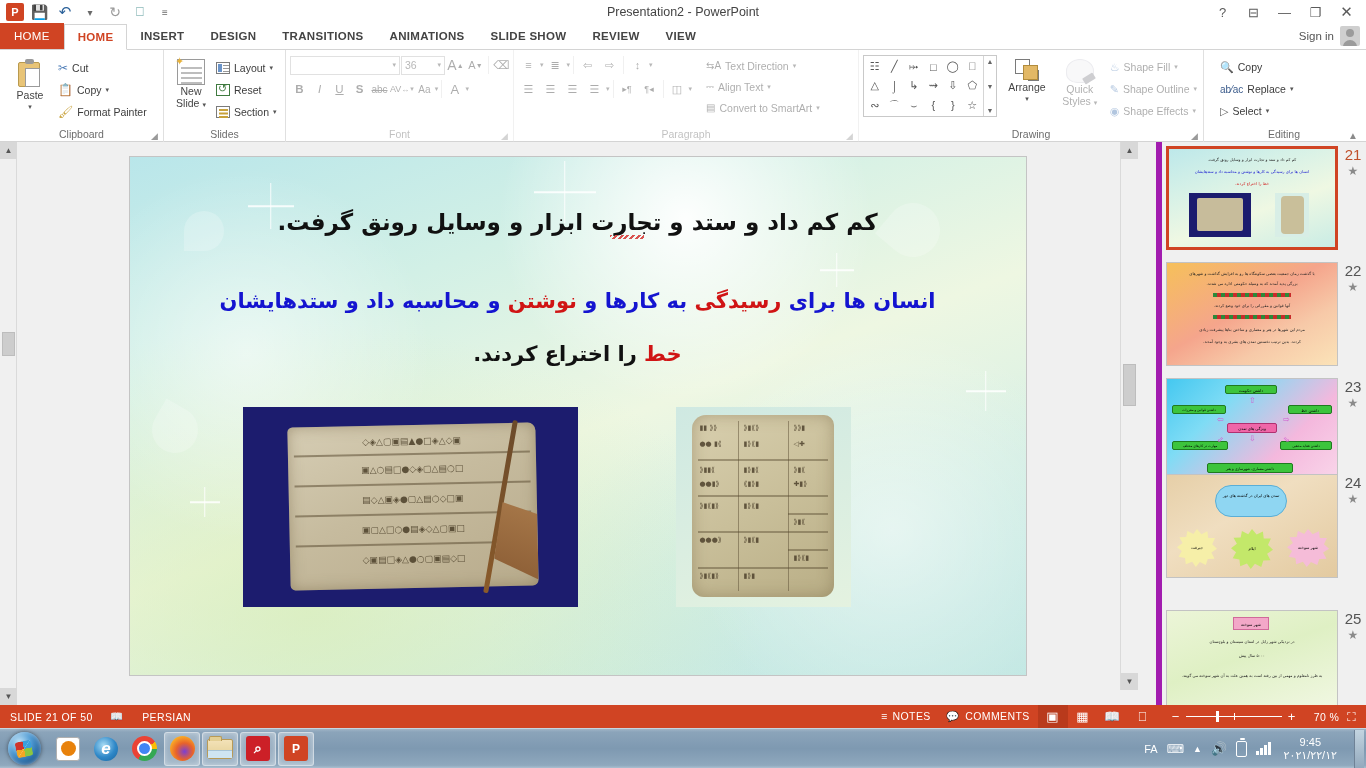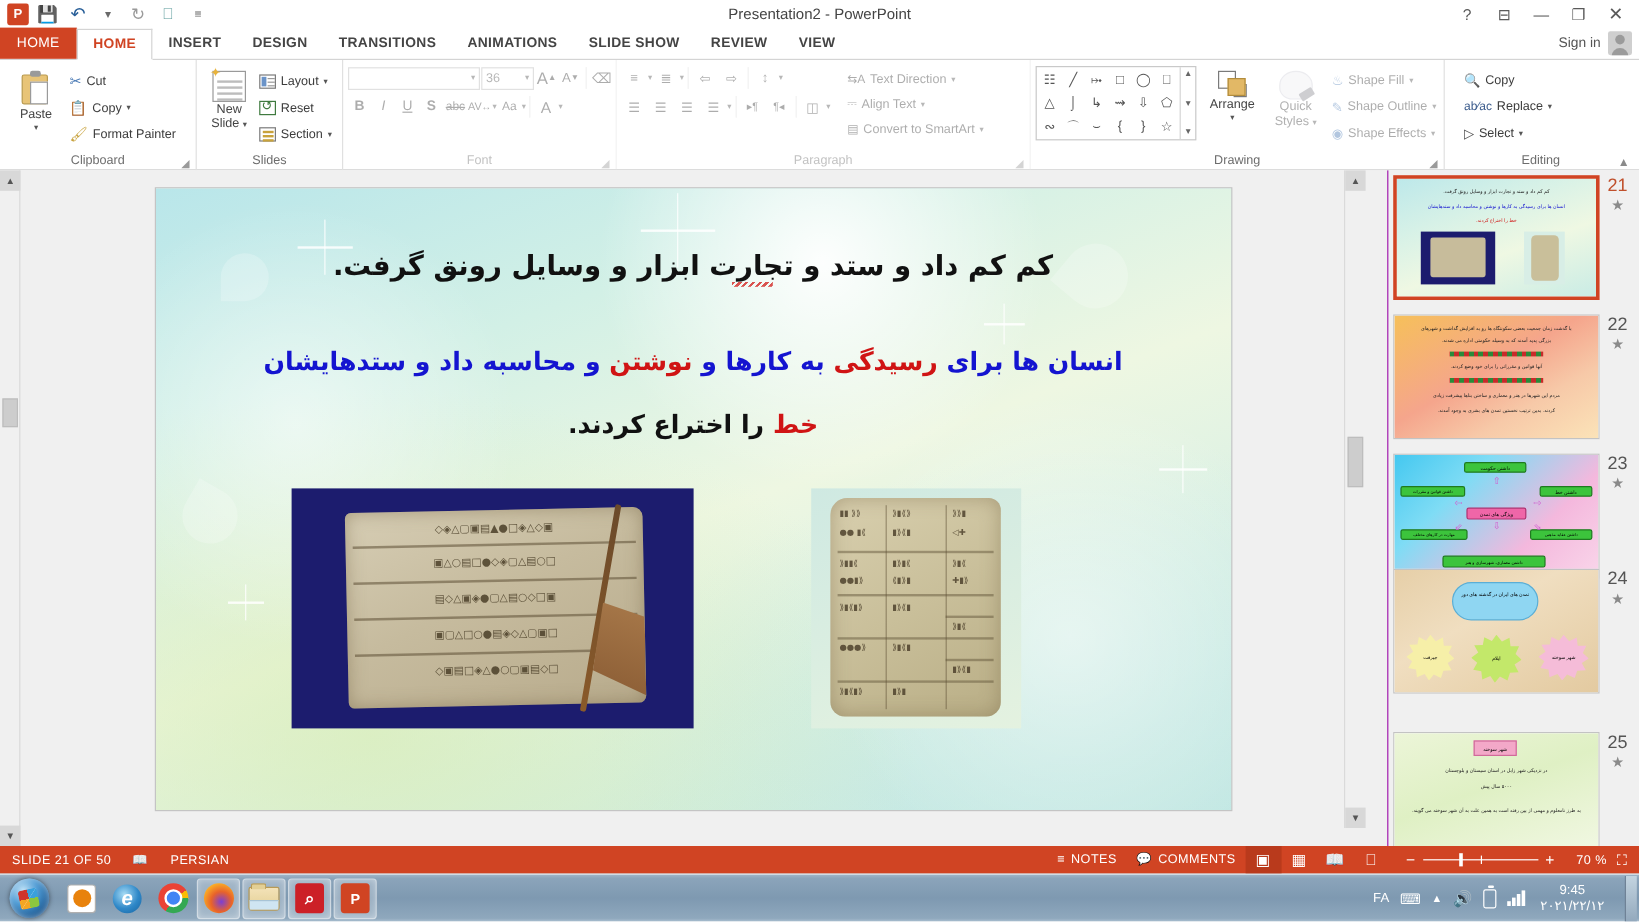--- a/index.html
+++ b/index.html
@@ -385,21 +385,21 @@
   }
   .vscroll-main .arrow.bottom { position: absolute; bottom: 0; }
   .vscroll-main .thumb {
     position: absolute; top: 222px; left: 2px; width: 13px; height: 42px;
     background: #cdcdcd; border: 1px solid #bdbdbd;
   }
 
   
   .thumbpane {
     position: absolute; right: 0; top: 0; width: 210px; height: 563px;
-    background: #f0f0f0; border-left: 1px solid #a21caf; overflow: hidden;
+    background: #f0f0f0; border-left: 6px solid #a21caf; overflow: hidden;
   }
   .thumb-item {
     position: absolute; left: 4px; width: 200px; display: flex;
     align-items: flex-start; gap: 4px;
   }
   .thumb-frame {
     width: 172px; height: 104px; background: #fff;
     border: 1px solid #c3c3c3; position: relative; overflow: hidden;
   }
   .thumb-frame.sel { border: 3px solid #d04423; }

